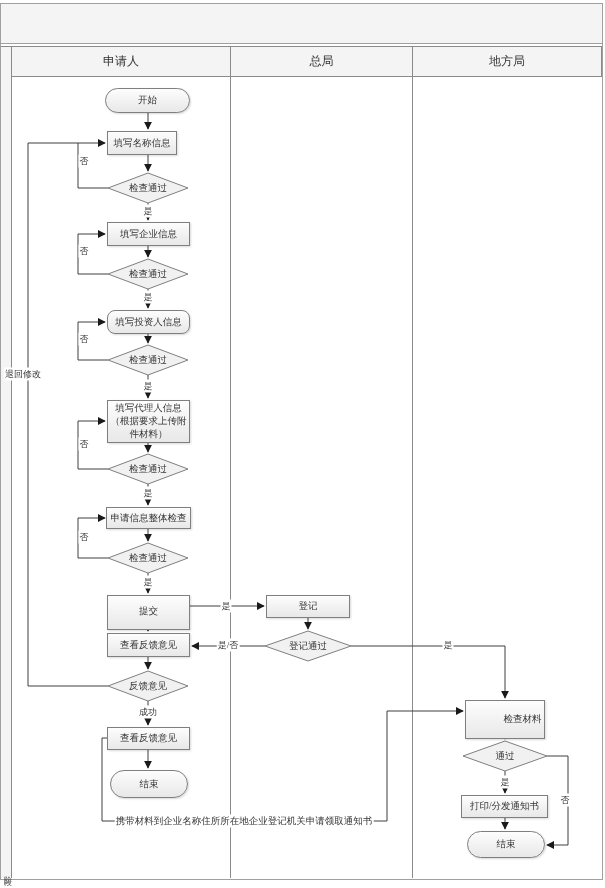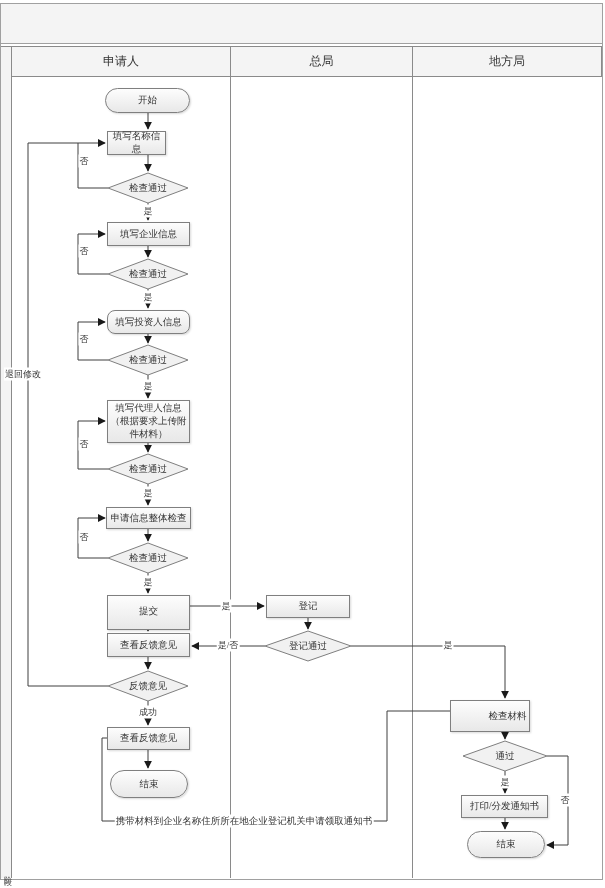--- a/index.html
+++ b/index.html
@@ -94,33 +94,33 @@
     <polygon class="dm" points="148,259 188,274 148,289 108,274"></polygon>
     <polygon class="dm" points="148,345 188,360 148,375 108,360"></polygon>
     <polygon class="dm" points="148,454 188,469 148,484 108,469"></polygon>
     <polygon class="dm" points="148,543 188,558 148,573 108,558"></polygon>
     <polygon class="dm" points="148,671 188,686 148,701 108,686"></polygon>
     <polygon class="dm" points="308,631 351,646 308,661 265,646"></polygon>
     <polygon class="dm" points="505,741 547,756 505,771 463,756"></polygon>
   </svg>
 
   <div class="stadium" style="left:105px;top:88px;width:85px;height:25px;">开始</div>
-  <div class="rect" style="left:107px;top:131px;width:59px;height:24px;">填写名称信息</div>
+  <div class="rect" style="left:107px;top:131px;width:70px;height:24px;">填写名称信息</div>
   <div class="rect" style="left:107px;top:222px;width:83px;height:24px;">填写企业信息</div>
   <div class="rect" style="left:107px;top:310px;width:83px;height:24px;border-radius:8px;">填写投资人信息</div>
   <div class="rect" style="left:107px;top:400px;width:83px;height:43px;">填写代理人信息（根据要求上传附件材料）</div>
   <div class="rect" style="left:106px;top:507px;width:85px;height:22px;">申请信息整体检查</div>
   <div class="rect" style="left:107px;top:595px;width:83px;height:35px;font-family:Liberation Mono, monospace;">提交</div>
   <div class="rect" style="left:107px;top:633px;width:83px;height:24px;">查看反馈意见</div>
   <div class="rect" style="left:107px;top:727px;width:83px;height:23px;">查看反馈意见</div>
   <div class="stadium" style="left:110px;top:770px;width:78px;height:28px;">结束</div>
 
   <div class="rect" style="left:266px;top:595px;width:84px;height:23px;">登记</div>
 
-  <div class="rect" style="left:450px;top:700px;width:80px;height:32px;padding-left:36px;">检查材料</div>
+  <div class="rect" style="left:465px;top:700px;width:80px;height:39px;padding-left:36px;">检查材料</div>
   <div class="rect" style="left:461px;top:795px;width:87px;height:23px;">打印/分发通知书</div>
   <div class="stadium" style="left:467px;top:831px;width:78px;height:27px;">结束</div>
 
   <div class="dlabel" style="left:148px;top:188px;">检查通过</div>
   <div class="dlabel" style="left:148px;top:274px;">检查通过</div>
   <div class="dlabel" style="left:148px;top:360px;">检查通过</div>
   <div class="dlabel" style="left:148px;top:469px;">检查通过</div>
   <div class="dlabel" style="left:148px;top:558px;">检查通过</div>
   <div class="dlabel" style="left:148px;top:686px;">反馈意见</div>
   <div class="dlabel" style="left:308px;top:646px;">登记通过</div>

